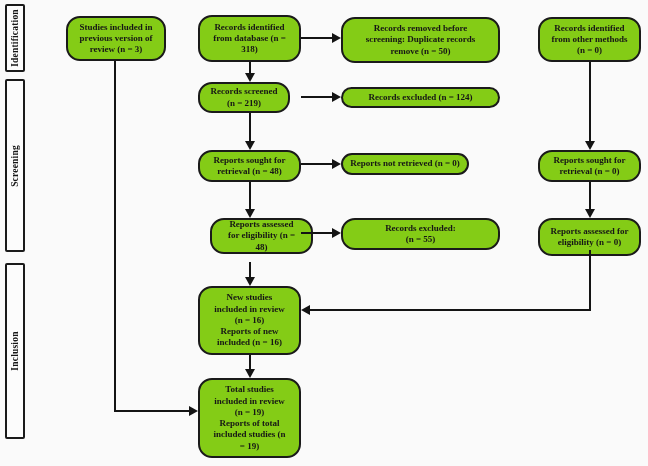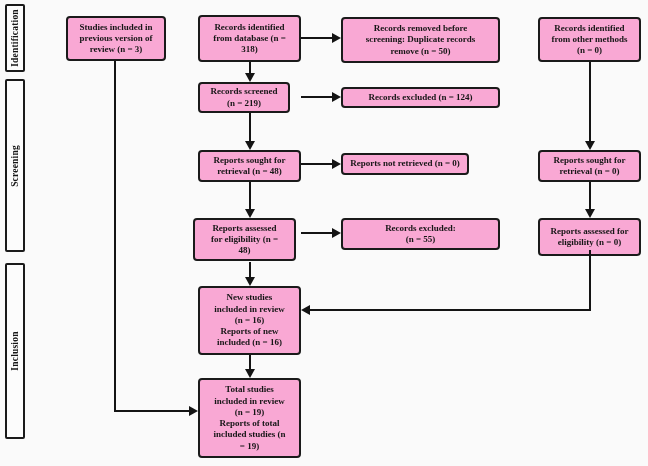--- a/index.html
+++ b/index.html
@@ -13,21 +13,21 @@
     position:absolute; box-sizing:border-box;
     background:#fcfcfc; border:2px solid #1a1a1a; border-radius:2px;
     display:flex; align-items:center; justify-content:center;
   }
   .stage span {
     transform:rotate(-90deg); white-space:nowrap;
     font-weight:bold; font-size:9.5px; color:#161616; letter-spacing:0.2px;
   }
   .node {
     position:absolute; box-sizing:border-box;
-    background:#f9a8d4; border:2px solid #1a1a1a; border-radius:4px;
+    background:#84cc16; border:2px solid #1a1a1a; border-radius:14px;
     display:flex; align-items:center; justify-content:center;
     padding:1px 2px;
   }
   .node span {
     white-space:pre-line; text-align:center;
     font-weight:bold; font-size:9px; line-height:1.25; color:#161616;
   }
   .hline { position:absolute; height:2px; background:#141414; }
   .vline { position:absolute; width:2px; background:#141414; }
   .head  { position:absolute; width:0; height:0; }
@@ -62,21 +62,21 @@
 318)</span>
   </div>
   <div class="node" style="left:198px;top:82px;width:92px;height:31px">
     <span>Records screened
 (n = 219)</span>
   </div>
   <div class="node" style="left:198px;top:150px;width:103px;height:32px">
     <span>Reports sought for
 retrieval (n = 48)</span>
   </div>
-  <div class="node" style="left:193px;top:218px;width:103px;height:43px">
+  <div class="node" style="left:210px;top:218px;width:103px;height:36px">
     <span>Reports assessed
 for eligibility (n =
 48)</span>
   </div>
   <div class="node" style="left:198px;top:286px;width:103px;height:69px">
     <span>New studies
 included in review
 (n = 16)
 Reports of new
 included (n = 16)</span>

